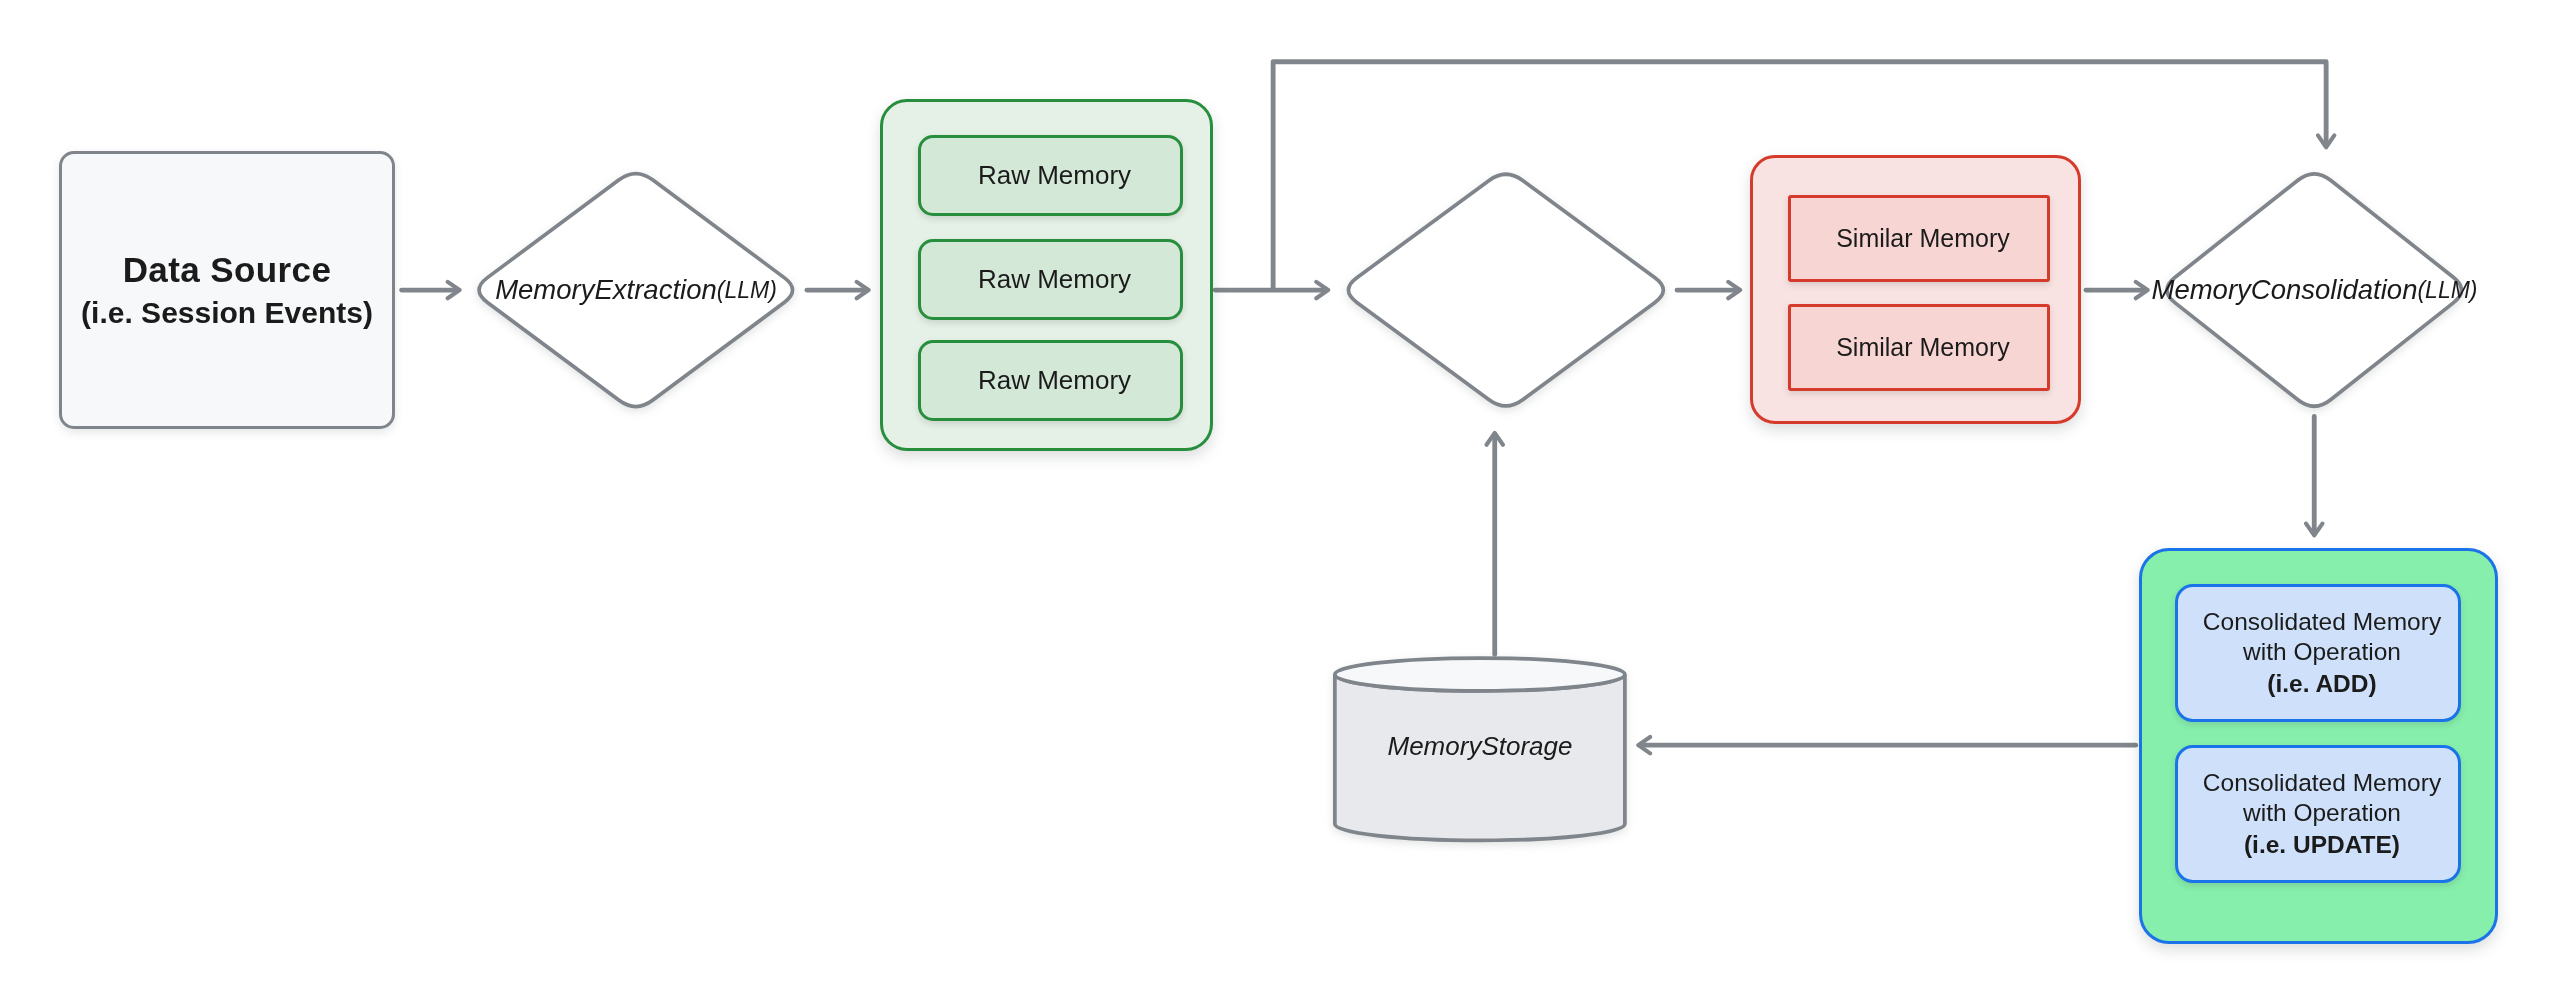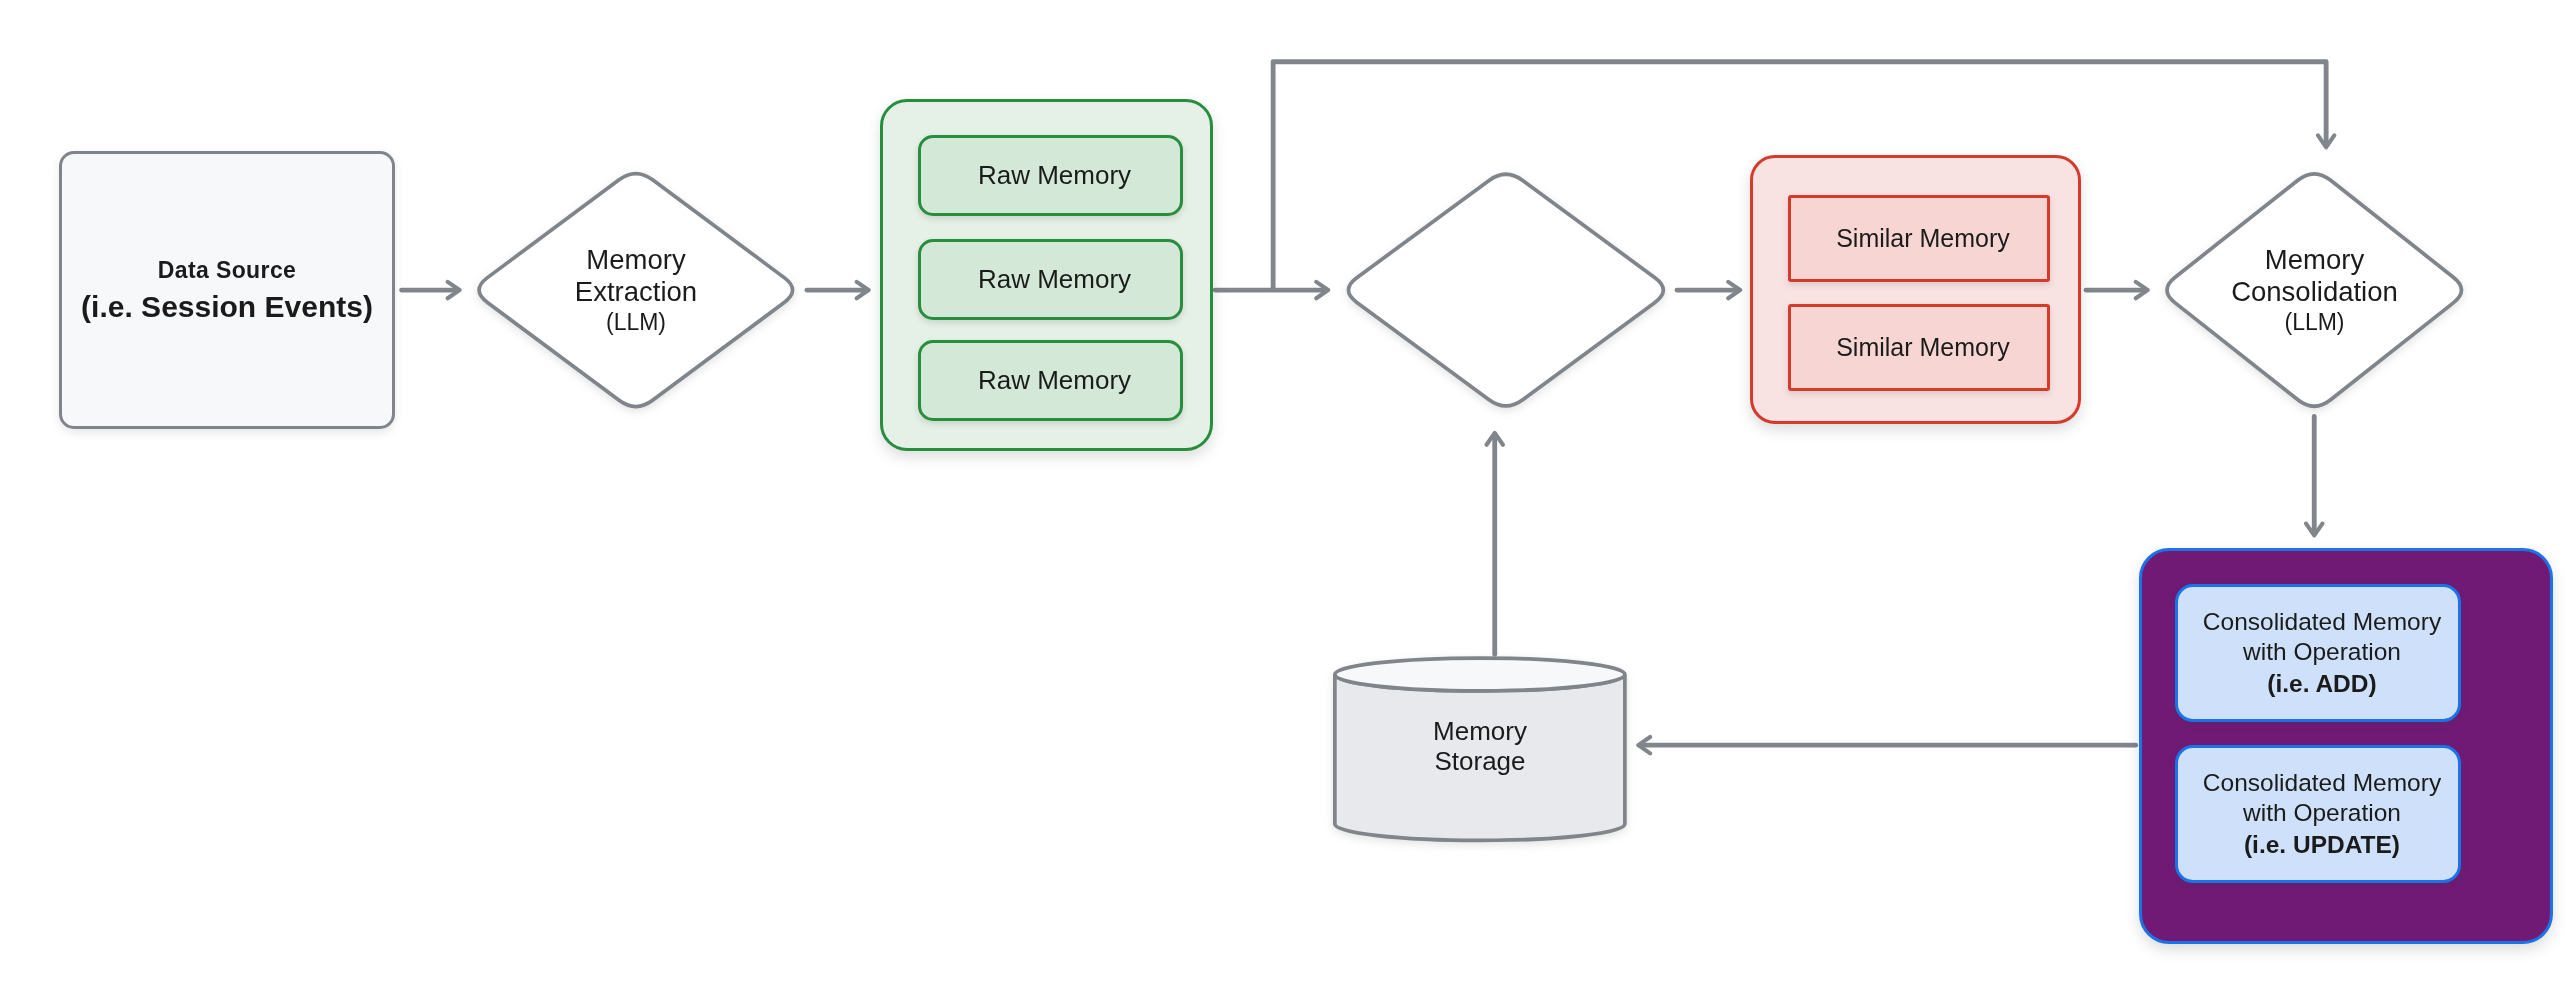--- a/index.html
+++ b/index.html
@@ -6,49 +6,49 @@
   body{font-family:"Liberation Sans","DejaVu Sans",sans-serif;color:#1b1b1b;}
   .canvas{position:relative;width:2576px;height:1001px;background:#ffffff;overflow:hidden;}
   svg.layer{position:absolute;left:0;top:0;width:2576px;height:1001px;}
 
   .node{position:absolute;box-sizing:border-box;display:flex;flex-direction:column;
         align-items:center;justify-content:center;text-align:center;}
 
   
   .ds{left:59px;top:151px;width:336px;height:278px;background:#f7f8f9;
       border:3.7px solid #7f858b;border-radius:15px;box-shadow:0 3.7px 9px rgba(60,64,67,.12);}
-  .ds-title{font-size:23px;font-weight:700;letter-spacing:0.4px;}
+  .ds-title{font-size:35px;font-weight:700;letter-spacing:0.4px;}
   .ds-sub{font-size:30px;font-weight:700;margin-top:6px;}
 
   
   .group{position:absolute;box-sizing:border-box;box-shadow:0 6px 13.4px rgba(60,64,67,.18);}
   .group.green{left:880px;top:99px;width:333px;height:352px;background:#e5f0e6;
                border:3px solid #268e3d;border-radius:27px;}
   .group.red{left:1750px;top:155px;width:331px;height:269px;background:#f9e3e2;
              border:3px solid #d53a2b;border-radius:25px;}
-  .group.blue{left:2139px;top:548px;width:414px;height:396px;background:#701a75;
+  .group.blue{left:2139px;top:548px;width:359px;height:396px;background:#86efac;
               border:3px solid #1a73e8;border-radius:30px;}
 
   .item{position:absolute;box-sizing:border-box;display:flex;flex-direction:column;
         align-items:center;justify-content:center;text-align:center;
         font-size:26px;font-weight:500;box-shadow:0 3px 6.7px rgba(60,64,67,.16);padding-left:8px;}
   .item.green{left:35px;width:265px;height:81px;background:#d4e8d7;
               border:3px solid #268e3d;border-radius:15px;}
   .item.green.g1{top:33px}.item.green.g2{top:137px}.item.green.g3{top:238px}
   .item.red{left:35px;width:262px;height:87px;background:#f7d5d3;
             border:3.7px solid #d53a2b;border-radius:3px;font-size:25px;}
   .item.red.r1{top:37px}.item.red.r2{top:146px}
   .item.blue{left:33px;width:286px;height:138px;background:#cfe1fa;
              border:3px solid #1a73e8;border-radius:18px;font-size:24.5px;line-height:1.22;}
   .item.blue.b1{top:33px}.item.blue.b2{top:194px}
   .item.blue .sub{margin-top:2px;font-weight:700;}
 
   
-  .dlabel{position:absolute;display:flex;flex-direction:column;align-items:center;
-          justify-content:center;text-align:center;font-size:27.5px;font-weight:500;line-height:1.16;}
+  .dlabel{position:absolute;display:flex;align-items:center;
+          justify-content:center;text-align:center;font-size:27.5px;font-weight:500;line-height:1.16;font-style:italic;}
   .dlabel .sub{font-size:23px;font-weight:400;margin-top:1px;}
   .lab-extraction{left:471px;top:167px;width:330px;height:245px;}
   .lab-retrieve{left:1340px;top:168px;width:332px;height:244px;}
   .lab-consolidation{left:2159px;top:167px;width:311px;height:245px;}
   .lab-storage{left:1335px;top:683px;width:290px;height:126px;font-size:26px;}
 
   .shape-shadow{filter:drop-shadow(0 4px 6px rgba(60,64,67,.15));}
 </style>
 </head>
 <body>

